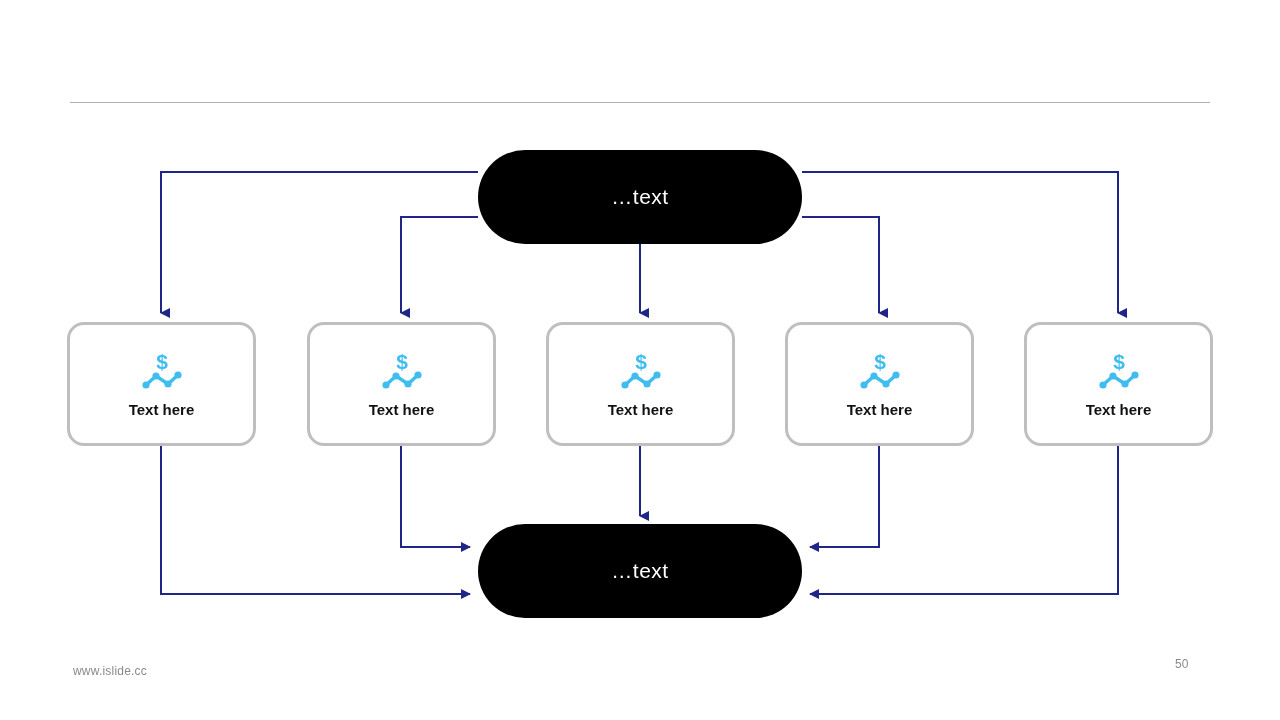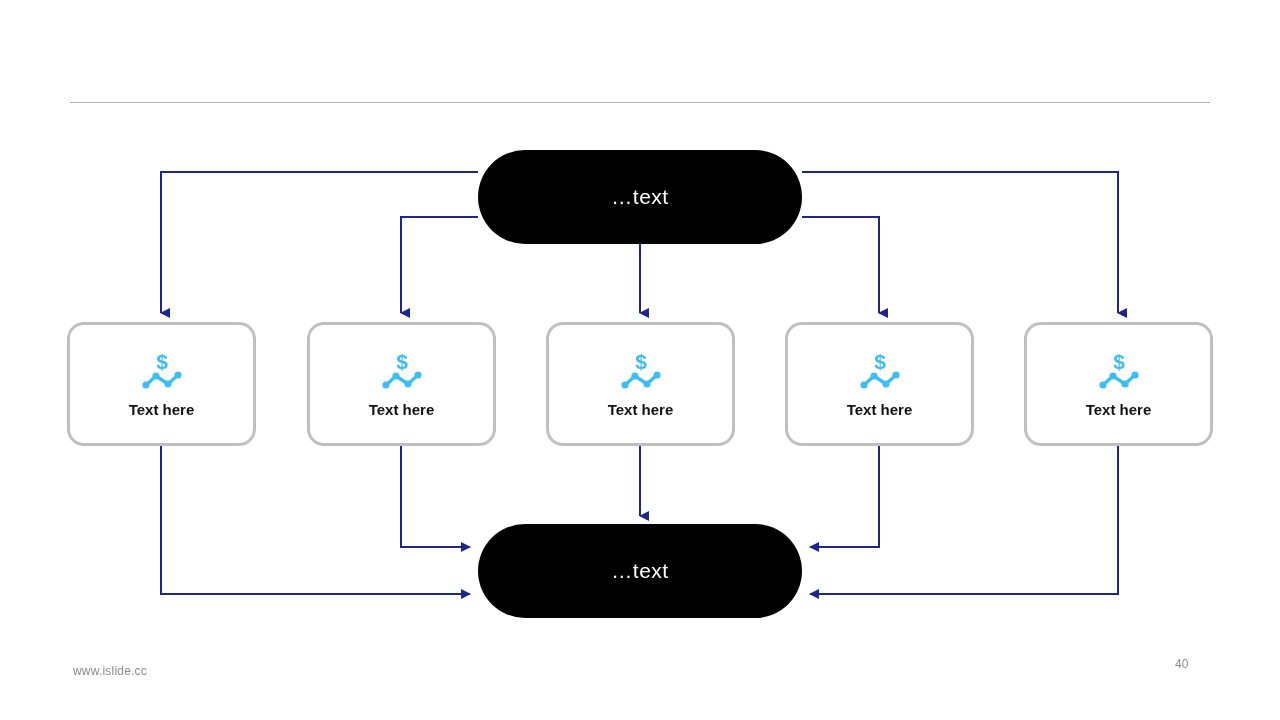--- a/index.html
+++ b/index.html
@@ -174,15 +174,15 @@
         <circle cx="7" cy="36" r="3.6" fill="#3FBDF1"></circle>
         <circle cx="17" cy="27" r="3.6" fill="#3FBDF1"></circle>
         <circle cx="29" cy="35" r="3.6" fill="#3FBDF1"></circle>
         <circle cx="39" cy="26" r="3.6" fill="#3FBDF1"></circle>
       </svg>
     </span>
     <span class="card-label">Text here</span>
   </div>
 
   <div class="footer-url">www.islide.cc</div>
-  <div class="footer-page">40</div>
+  <div class="footer-page">50</div>
 
 </div>
 
 </body></html>

